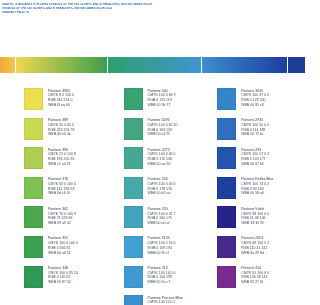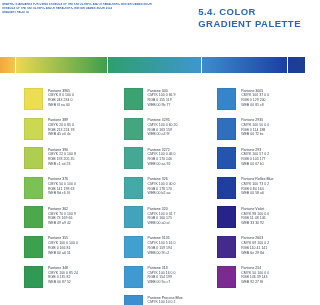--- a/index.html
+++ b/index.html
@@ -68,24 +68,20 @@
 <body>
 
 <div class="page">
 
   <div class="header">
     <div class="hdr-left">
       <div>GRAPHIC STANDARDS FOR USING SYMBOLS OF THE XXII OLYMPIC AND XI PARALYMPIC WINTER GAMES SOCHI 2014</div>
       <div>SYMBOLS OF THE XXII OLYMPIC AND XI PARALYMPIC WINTER GAMES SOCHI 2014</div>
       <div class="l3">GRADIENT PALETTE</div>
     </div>
-    <div class="hdr-right">
-      <div>5.4. COLOR</div>
-      <div>GRADIENT PALETTE</div>
-    </div>
   </div>
 
   <div class="grad-strip" id="grad-strip">
       <div class="grad-seg" style="width: 16px; background: linear-gradient(to right, rgb(240, 169, 60), rgb(244, 198, 74));"></div>
       <div class="grad-seg" style="width: 92px; background: linear-gradient(to right, rgb(236, 217, 78), rgb(63, 158, 77));"></div>
       <div class="grad-seg" style="width: 94px; background: linear-gradient(to right, rgb(47, 159, 110), rgb(63, 150, 207));"></div>
       <div class="grad-seg" style="width: 86px; background: linear-gradient(to right, rgb(63, 140, 205), rgb(27, 63, 160));"></div>
       <div class="grad-seg" style="width: 17px; background: linear-gradient(to right, rgb(28, 60, 158), rgb(29, 63, 143));"></div>
     </div>
 

